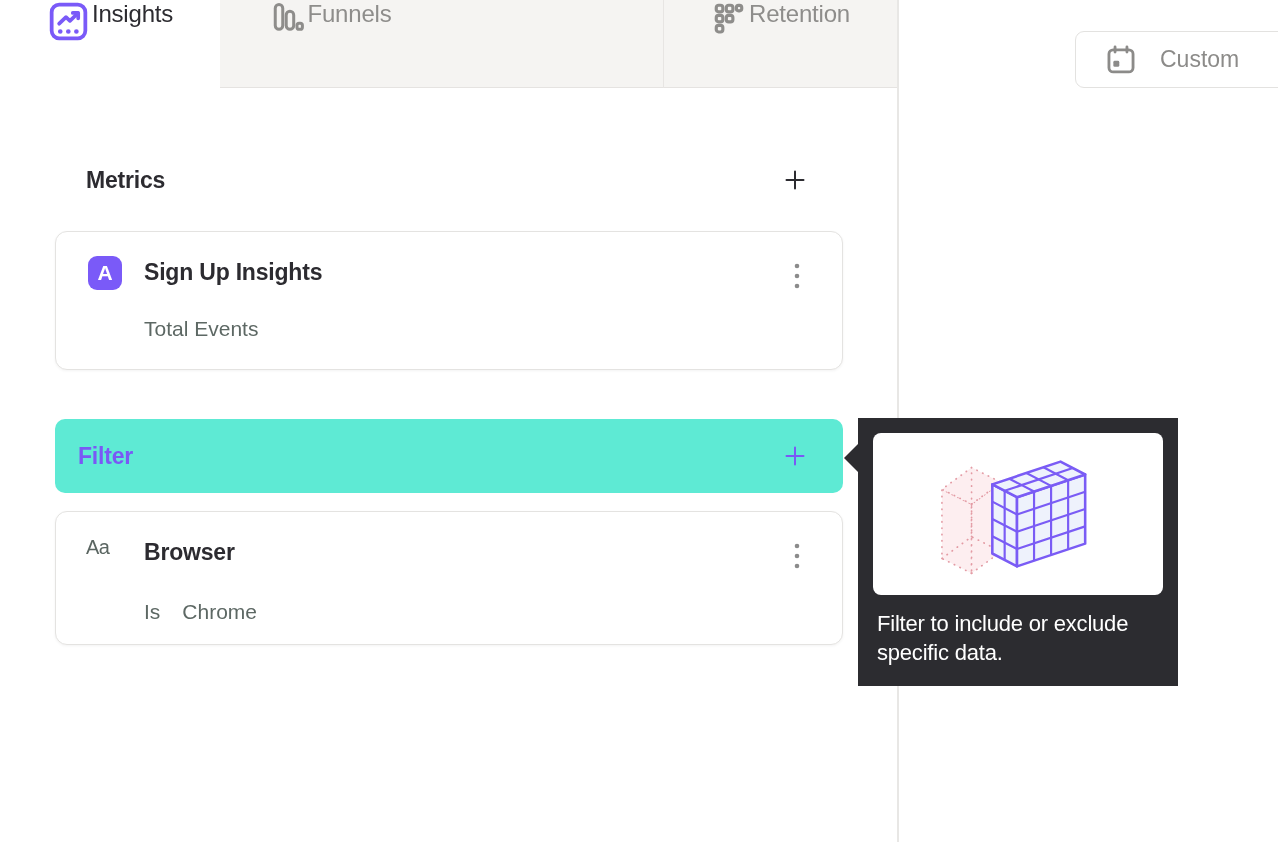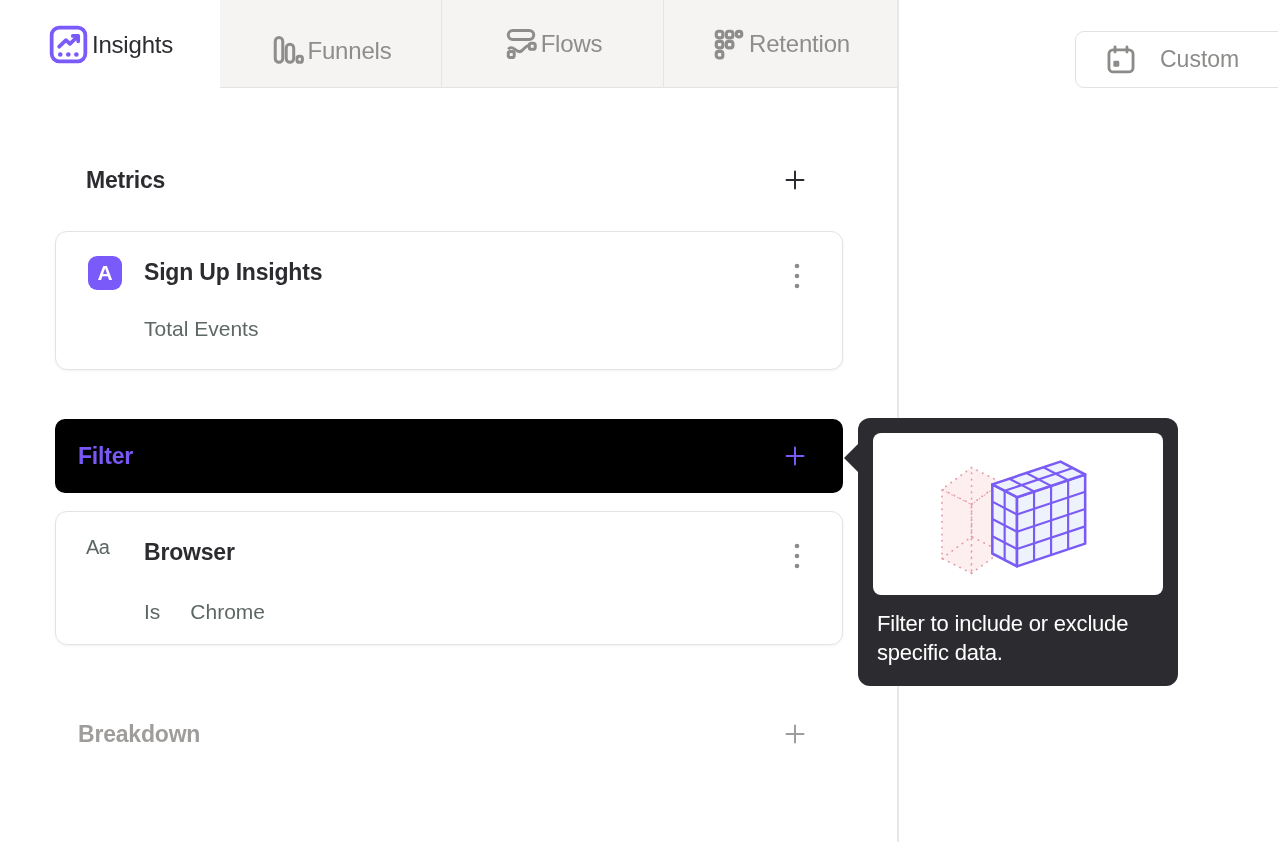--- a/index.html
+++ b/index.html
@@ -2,25 +2,25 @@
 <html><head>
 <meta charset="utf-8">
 <style>
   html,body{margin:0;padding:0;background:#fff;}
   *{box-sizing:border-box;}
   body{font-family:"Liberation Sans", sans-serif;-webkit-font-smoothing:antialiased;}
   #app{position:relative;width:1278px;height:842px;background:#ffffff;overflow:hidden;}
 
   
   .tabstrip{position:absolute;left:0;top:0;width:897px;height:88px;background:#f5f4f2;border-bottom:1px solid #e5e3e1;}
-  .tab{position:absolute;top:0;height:88px;display:flex;align-items:center;justify-content:center;gap:2px;
+  .tab{position:absolute;top:0;height:88px;display:flex;align-items:flex-start;justify-content:center;gap:2px;
        color:#8e8d8b;font-size:24px;letter-spacing:-0.2px;cursor:pointer;}
   .tab .ticon{display:flex;align-items:center;}
   .tab-insights{left:0;width:220px;background:#ffffff;height:89px;color:#2c2b30;font-weight:500;}
-  .tab-funnels{left:220px;width:221px;margin-top:7px;}
+  .tab-funnels{left:220px;width:221px;}
   .tab-flows{left:441px;width:222px;border-left:1px solid #e7e5e3;}
   .tab-retention{left:663px;width:234px;border-left:1px solid #e7e5e3;}
 
   
   .vdivider{position:absolute;left:897px;top:0;width:2px;height:842px;background:#e8e7e5;}
 
   
   .custom-btn{position:absolute;left:1075px;top:31px;width:240px;height:57px;background:#fff;
       border:1.5px solid #e3e2e0;border-radius:9px;display:flex;align-items:center;gap:22px;
       padding-left:28px;color:#8c8b89;font-size:23px;cursor:pointer;}
@@ -39,30 +39,30 @@
   .card{position:absolute;left:55px;width:788px;background:#fff;border:1px solid #e4e3e1;border-radius:12px;
       box-shadow:0 1px 3px rgba(25,25,25,0.05);cursor:pointer;}
   .card-metric{top:231px;height:139px;}
   .card-filter{top:511px;height:134px;}
   .badge-a{position:absolute;left:32px;top:24px;width:34px;height:34px;border-radius:9px;background:#7a5af8;
       color:#fff;font-size:21px;font-weight:700;display:flex;align-items:center;justify-content:center;}
   .aa-glyph{position:absolute;left:30px;top:24px;font-size:20px;color:#5b6662;font-weight:500;letter-spacing:-0.5px;}
   .card-title{position:absolute;left:88px;top:27px;font-size:23px;font-weight:600;color:#2c2b30;letter-spacing:-0.2px;}
   .card-sub{position:absolute;left:88px;top:85px;font-size:21px;color:#5d6864;}
   .card-filter .card-sub{top:88px;}
-  .op-gap{margin-left:30px;}
+  .op-gap{margin-left:22px;}
   .kebab{position:absolute;right:32px;top:24px;width:26px;height:40px;display:flex;align-items:center;justify-content:center;cursor:pointer;background:none;border:none;padding:0;}
 
   
-  .filter-row{position:absolute;left:55px;top:419px;width:788px;height:74px;background:#000000;border-radius:10px;
+  .filter-row{position:absolute;left:55px;top:419px;width:788px;height:74px;background:#5eead4;border-radius:10px;
       display:flex;align-items:center;justify-content:space-between;padding:0 36px 0 23px;cursor:pointer;}
   .filter-row .sec-title{font-size:23px;font-weight:700;color:#7a58f5;letter-spacing:-0.2px;}
 
   
-  .tooltip{position:absolute;left:858px;top:418px;width:320px;height:268px;background:#2c2c30;border-radius:12px;z-index:5;}
+  .tooltip{position:absolute;left:858px;top:418px;width:320px;height:268px;background:#2c2c30;border-radius:0;z-index:5;}
   .tooltip::before{content:"";position:absolute;left:-14px;top:26px;width:0;height:0;
       border-top:14px solid transparent;border-bottom:14px solid transparent;border-right:14px solid #2c2c30;}
   .tooltip-img{position:absolute;left:15px;top:15px;width:290px;height:162px;background:#ffffff;border-radius:8px;
       display:flex;align-items:center;justify-content:center;overflow:hidden;}
   .tooltip-text{position:absolute;left:19px;top:192px;width:270px;color:#ffffff;font-size:22px;line-height:28.5px;letter-spacing:-0.2px;}
 
   svg{display:block;}
 </style>
 </head>
 <body>
@@ -75,31 +75,20 @@
       <span class="ticon">
         <svg width="36" height="36" viewBox="0 0 24 24" fill="none" stroke="#8e8d8b" stroke-width="2">
           <rect x="3.5" y="3" width="5" height="16.5" rx="2.5"></rect>
           <rect x="10.8" y="7.5" width="5" height="12" rx="2.5"></rect>
           <rect x="18" y="15.5" width="3.6" height="4" rx="1.4"></rect>
         </svg>
       </span>
       <span>Funnels</span>
     </div>
 
-    <div class="tab tab-flows">
-      <span class="ticon">
-        <svg width="36" height="36" viewBox="0 0 24 24" fill="none" stroke="#8e8d8b" stroke-width="2">
-          <rect x="3.5" y="3" width="17" height="6" rx="3"></rect>
-          <path d="M3.5,15.5 C7,11.5 9,19.5 12.5,16.5 C14.5,14.8 15,13.5 17,13"></path>
-          <rect x="17.5" y="11.5" width="4" height="4" rx="1.4"></rect>
-          <rect x="3.5" y="17" width="4" height="4" rx="1.4"></rect>
-        </svg>
-      </span>
-      <span>Flows</span>
-    </div>
 
     <div class="tab tab-retention">
       <span class="ticon">
         <svg width="36" height="36" viewBox="0 0 24 24" fill="none" stroke="#8e8d8b" stroke-width="2.1">
           <rect x="3.5" y="3.5" width="4.4" height="4.4" rx="1.6"></rect>
           <rect x="10.2" y="3.5" width="4.4" height="4.4" rx="1.6"></rect>
           <rect x="16.9" y="3.6" width="3.6" height="3.6" rx="1.5"></rect>
           <rect x="3.5" y="10.2" width="4.4" height="4.4" rx="1.6"></rect>
           <rect x="10.2" y="10.2" width="4.4" height="4.4" rx="1.6"></rect>
           <rect x="3.5" y="16.9" width="4.4" height="4.4" rx="1.6"></rect>
@@ -175,28 +164,20 @@
         <circle cx="3" cy="4" r="2.3"></circle>
           <circle cx="3" cy="14" r="2.3"></circle>
           <circle cx="3" cy="24" r="2.3"></circle>
       </svg>
     </button>
     <div class="card-sub">
       <span>Is</span><span class="op-gap">Chrome</span>
     </div>
   </div>
 
-  <div class="sec-header breakdown-header">
-    <span class="sec-title">Breakdown</span>
-    <button class="plusbtn">
-      <svg width="24" height="24" viewBox="0 0 24 24" fill="none" stroke="#9e9d9b" stroke-width="2" stroke-linecap="round">
-        <path d="M12,3.5 L12,20.5 M3.5,12 L20.5,12"></path>
-      </svg>
-    </button>
-  </div>
 
   <div class="tooltip">
     <div class="tooltip-img">
       <svg width="290" height="162" viewBox="0 0 284 164" preserveAspectRatio="xMidYMid meet">
 
         <g fill="#fdeef0" stroke="#e39ba4" stroke-width="1.7" stroke-linecap="round" stroke-dasharray="0.4 6">
           <polygon points="95,142 65,127 65,57 95,72"></polygon>
           <polygon points="95,142 125,120 125,50 95,72"></polygon>
           <polygon points="95,72 65,57 95,35 125,50"></polygon>
           <path d="M65,127 L95,105 M125,120 L95,105 M95,105 L95,35" fill="none"></path>

